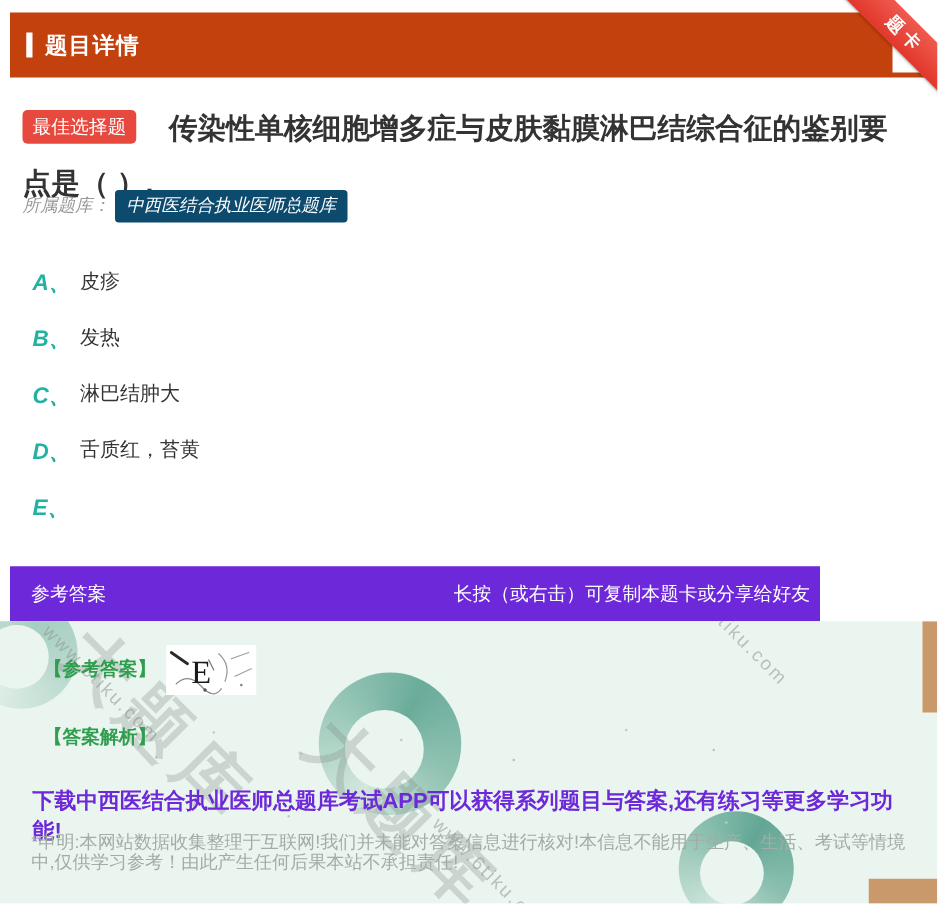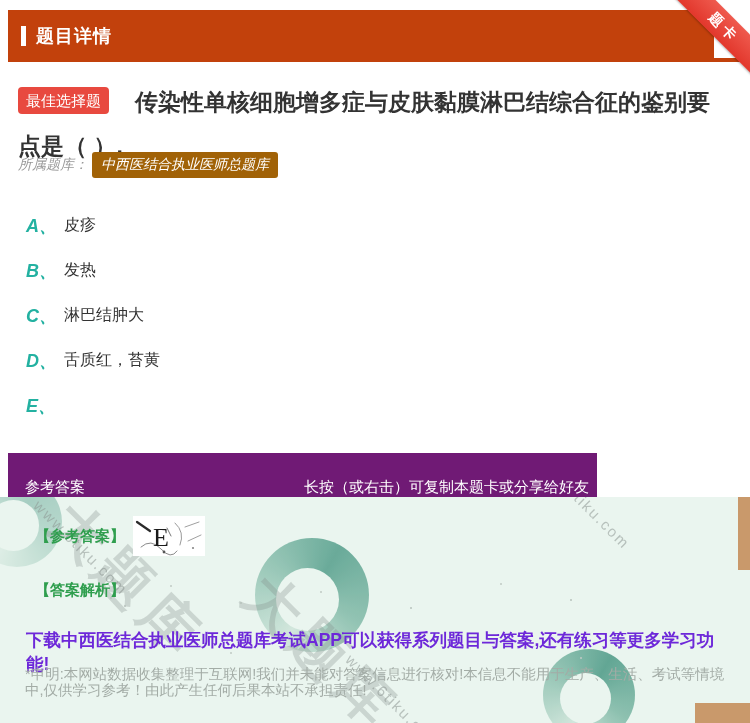--- a/index.html
+++ b/index.html
@@ -20,31 +20,31 @@
                color:#fff;font-size:14px;font-weight:bold;letter-spacing:4px;
                box-shadow:0 1px 2px rgba(0,0,0,.25);}
 
   
   .question{position:absolute;left:18px;top:80px;width:692px;font-size:23px;color:#333;
             line-height:44px;font-weight:bold;}
   .type-badge{display:inline-block;background:#e8493f;color:#fff;font-size:15px;font-weight:normal;
               line-height:1;padding:6px 8px;border-radius:4px;margin-right:26px;vertical-align:4px;}
   .source-row{position:absolute;left:18px;top:152px;display:flex;align-items:center;font-size:14px;font-style:italic;}
   .source-label{color:#999;}
-  .source-badge{background:#a16207;color:#fff;padding:4px 9px;border-radius:3px;margin-left:4px;
+  .source-badge{background:#0c4a6e;color:#fff;padding:4px 9px;border-radius:3px;margin-left:4px;
                 font-size:14px;}
 
   .options{position:absolute;left:26px;top:203px;margin:0;padding:0;list-style:none;width:700px;}
   .options li{display:flex;align-items:center;height:45px;cursor:pointer;}
   .opt-letter{width:38px;color:#23b1a1;font-size:18px;font-weight:bold;font-style:italic;}
   .opt-text{color:#333;font-size:16px;font-family:Liberation Mono, monospace;}
 
   
-  .answer-bar{position:absolute;left:8px;top:453px;width:589px;height:44px;background:#701a75;
-              display:flex;align-items:flex-end;justify-content:space-between;
+  .answer-bar{position:absolute;left:8px;top:453px;width:648px;height:44px;background:#6d28d9;
+              display:flex;align-items:center;justify-content:space-between;
               color:#fff;font-size:15px;box-sizing:border-box;padding:0 8px 0 17px;}
 
   
   .answer-section{position:absolute;left:0;top:497px;width:750px;height:226px;background:#eaf5ef;
                   overflow:hidden;}
   .swirl{position:absolute;border-radius:50%;
          background:conic-gradient(from 210deg,#cfe5da,#8fc2b1,#549e8b,#83bba9,#cfe5da);}
   .swirl::after{content:"";position:absolute;left:18%;top:26%;width:56%;height:56%;
                 background:#eaf5ef;border-radius:50%;}
   .swirl-a{left:-28px;top:-20px;width:90px;height:90px;opacity:.45;}

